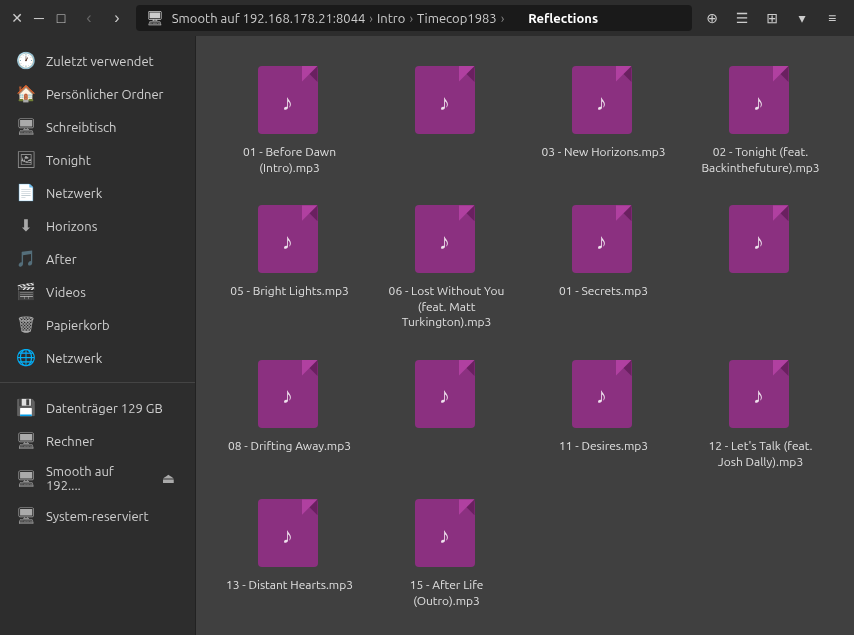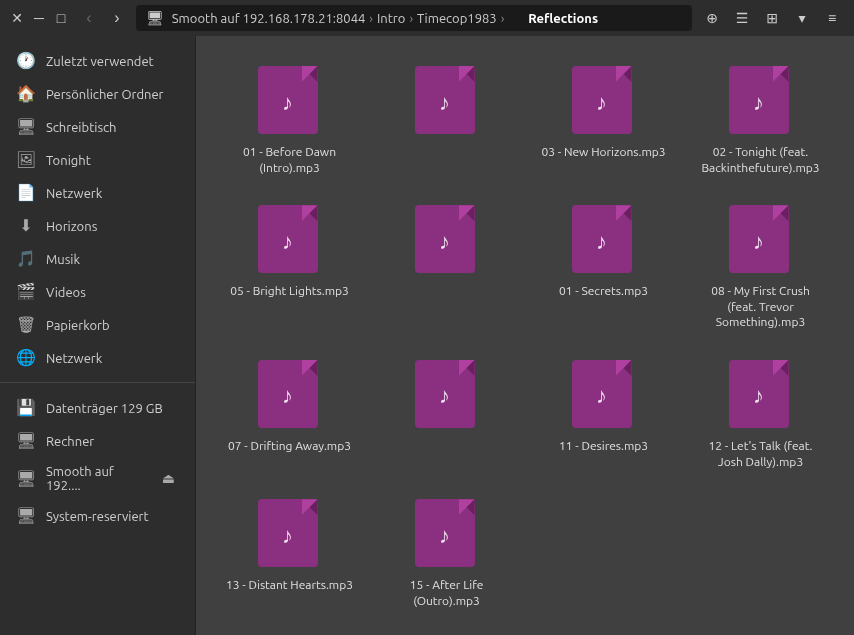--- a/index.html
+++ b/index.html
@@ -237,21 +237,21 @@
     <div class="sidebar-item">
       <span class="sidebar-item-icon">📄</span>
       <span class="sidebar-item-label">Netzwerk</span>
     </div>
     <div class="sidebar-item">
       <span class="sidebar-item-icon">⬇</span>
       <span class="sidebar-item-label">Horizons</span>
     </div>
     <div class="sidebar-item">
       <span class="sidebar-item-icon">🎵</span>
-      <span class="sidebar-item-label">Musik</span>
+      <span class="sidebar-item-label">After</span>
     </div>
     <div class="sidebar-item">
       <span class="sidebar-item-icon">🎬</span>
       <span class="sidebar-item-label">Videos</span>
     </div>
     <div class="sidebar-item">
       <span class="sidebar-item-icon">🗑</span>
       <span class="sidebar-item-label">Papierkorb</span>
     </div>
     <div class="sidebar-item">
@@ -320,44 +320,44 @@
             </div>
           </div>
           <div class="file-name">05 - Bright Lights.mp3</div>
         </div>
         <div class="file-item">
           <div class="file-icon">
             <div class="mp3-icon">
               <span class="mp3-note">♪</span>
             </div>
           </div>
+          <div class="file-name">06 - Lost Without You (feat. Matt Turkington).mp3</div>
         </div>
         <div class="file-item">
           <div class="file-icon">
             <div class="mp3-icon">
               <span class="mp3-note">♪</span>
             </div>
           </div>
           <div class="file-name">01 - Secrets.mp3</div>
         </div>
         <div class="file-item">
           <div class="file-icon">
             <div class="mp3-icon">
               <span class="mp3-note">♪</span>
             </div>
           </div>
-          <div class="file-name">08 - My First Crush (feat. Trevor Something).mp3</div>
-        </div>
-        <div class="file-item">
-          <div class="file-icon">
-            <div class="mp3-icon">
-              <span class="mp3-note">♪</span>
-            </div>
-          </div>
-          <div class="file-name">07 - Drifting Away.mp3</div>
+        </div>
+        <div class="file-item">
+          <div class="file-icon">
+            <div class="mp3-icon">
+              <span class="mp3-note">♪</span>
+            </div>
+          </div>
+          <div class="file-name">08 - Drifting Away.mp3</div>
         </div>
         <div class="file-item">
           <div class="file-icon">
             <div class="mp3-icon">
               <span class="mp3-note">♪</span>
             </div>
           </div>
         </div>
         <div class="file-item">
           <div class="file-icon">

